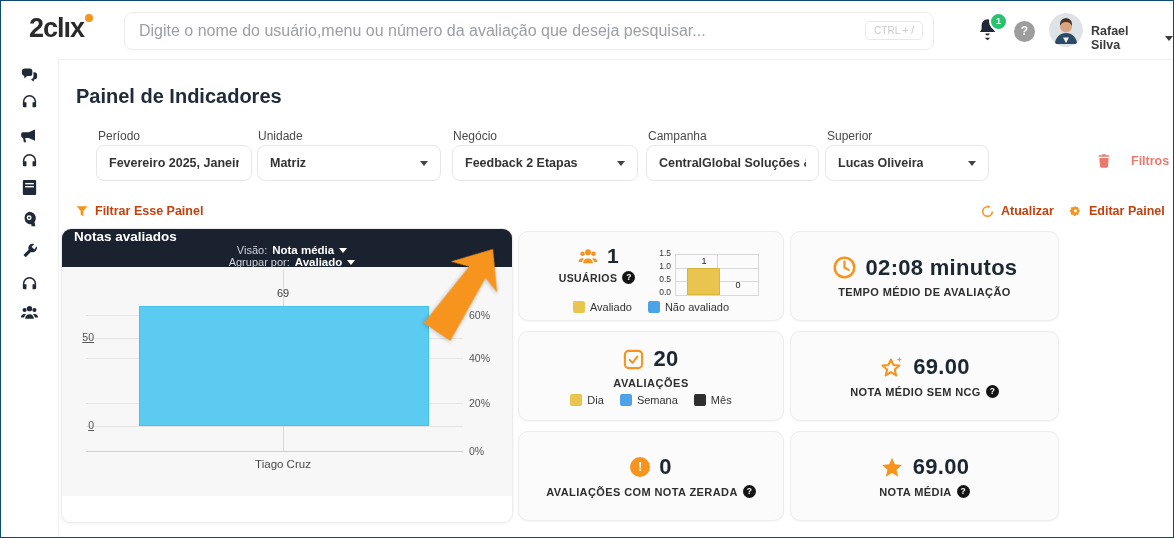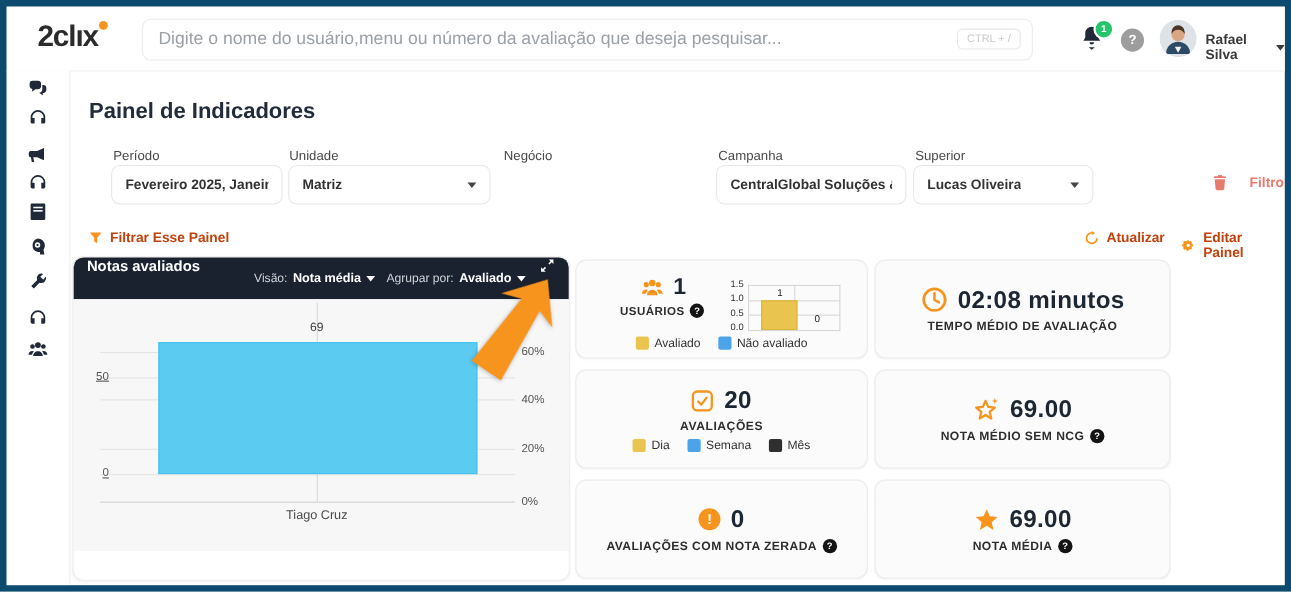--- a/index.html
+++ b/index.html
@@ -1,17 +1,17 @@
 <!DOCTYPE html>
 <html><head>
 <meta charset="utf-8">
 <style>
   html,body{margin:0;padding:0;background:#fff;}
   .page{position:relative;width:1174px;height:538px;box-sizing:border-box;background:#fff;
-        border:6px solid #0c4a6e;font-family:"Liberation Sans",sans-serif;overflow:hidden;}
+        border:1px solid #0c4a6e;font-family:"Liberation Sans",sans-serif;overflow:hidden;}
 
   
   .topbar{position:absolute;left:0;top:0;right:0;height:58px;background:#fff;border-bottom:1px solid #f0f0f0;}
   .logo{position:absolute;left:28px;top:12px;font-size:27px;font-weight:600;color:#2b2b2b;letter-spacing:-1px;}
   .logo .idot{position:absolute;left:56px;top:1px;width:8px;height:8px;border-radius:50%;background:#f7941d;}
   .search{position:absolute;left:123px;top:11px;width:808px;height:36px;border:1px solid #ececec;border-radius:8px;background:#fff;}
   .search input{position:absolute;left:0;top:0;width:100%;height:100%;border:none;outline:none;background:transparent;
         font-family:"Liberation Sans",sans-serif;font-size:16px;color:#666;padding:0 90px 0 14px;box-sizing:border-box;}
   .search input::placeholder{color:#9aa0a6;}
   .shortcut{position:absolute;right:10px;top:8px;border:1px solid #e8e8e8;border-radius:5px;color:#c9c9c9;
@@ -44,21 +44,21 @@
   .fval{overflow:hidden;white-space:nowrap;}
   .filtros{position:absolute;left:1096px;top:152px;display:flex;align-items:center;gap:20px;color:#e87b6e;
         font-size:12.5px;font-weight:600;}
 
   .actionlink{position:absolute;display:flex;align-items:center;gap:7px;color:#c2410c;font-size:12.5px;font-weight:700;}
 
   
   .panel{position:absolute;left:60px;top:227px;width:450px;height:293px;border:1px solid #ececec;border-radius:10px;
         background:#fff;box-shadow:0 1px 3px rgba(0,0,0,.06);}
   .phead{position:absolute;left:0;top:0;right:0;height:38px;background:#1a2230;border-radius:9px 9px 0 0;
-        display:flex;padding:0 12px;box-sizing:border-box;color:#fff;}
+        display:flex;align-items:center;padding:0 12px;box-sizing:border-box;color:#fff;flex-direction:column;}
   .ptitle{font-size:13.5px;font-weight:600;margin-right:auto;}
   .pctl{display:flex;align-items:center;gap:5px;font-size:11px;color:#cfd4db;margin-left:10px;}
   .pctl b{color:#fff;font-size:11.5px;}
   .pctl .caret{color:#fff;}
   .pbody{position:absolute;left:0;top:38px;right:0;height:229px;background:#f7f7f8;}
   .pfoot{position:absolute;left:0;bottom:0;right:0;height:26px;background:#fff;border-radius:0 0 9px 9px;}
   .gline{position:absolute;left:24px;width:377px;height:1px;background:#e4e4e4;}
   .axline{position:absolute;left:24px;width:377px;height:1px;background:#cfcfcf;}
   .vline{position:absolute;width:1px;background:#d9d9d9;}
   .tickL{position:absolute;left:12px;width:20px;text-align:right;font-size:10.5px;color:#555;text-decoration:underline;}
@@ -185,20 +185,24 @@
   <div class="flabel" style="left:257px">Unidade</div>
   <div class="flabel" style="left:452px">Negócio</div>
   <div class="flabel" style="left:647px">Campanha</div>
   <div class="flabel" style="left:826px">Superior</div>
 
   <div class="ffield" style="left:95px;width:156px">
       <span class="fval">Fevereiro 2025, Janeiro 2025,€</span>
     </div>
   <div class="ffield" style="left:256px;width:184px">
       <span class="fval">Matriz</span>
+      <span class="caret"></span>
+    </div>
+  <div class="ffield" style="left:451px;width:186px">
+      <span class="fval">Feedback 2 Etapas</span>
       <span class="caret"></span>
     </div>
   <div class="ffield" style="left:645px;width:173px">
       <span class="fval">CentralGlobal Soluções &amp; Filia</span>
     </div>
   <div class="ffield" style="left:824px;width:164px">
       <span class="fval">Lucas Oliveira</span>
       <span class="caret"></span>
     </div>
 

